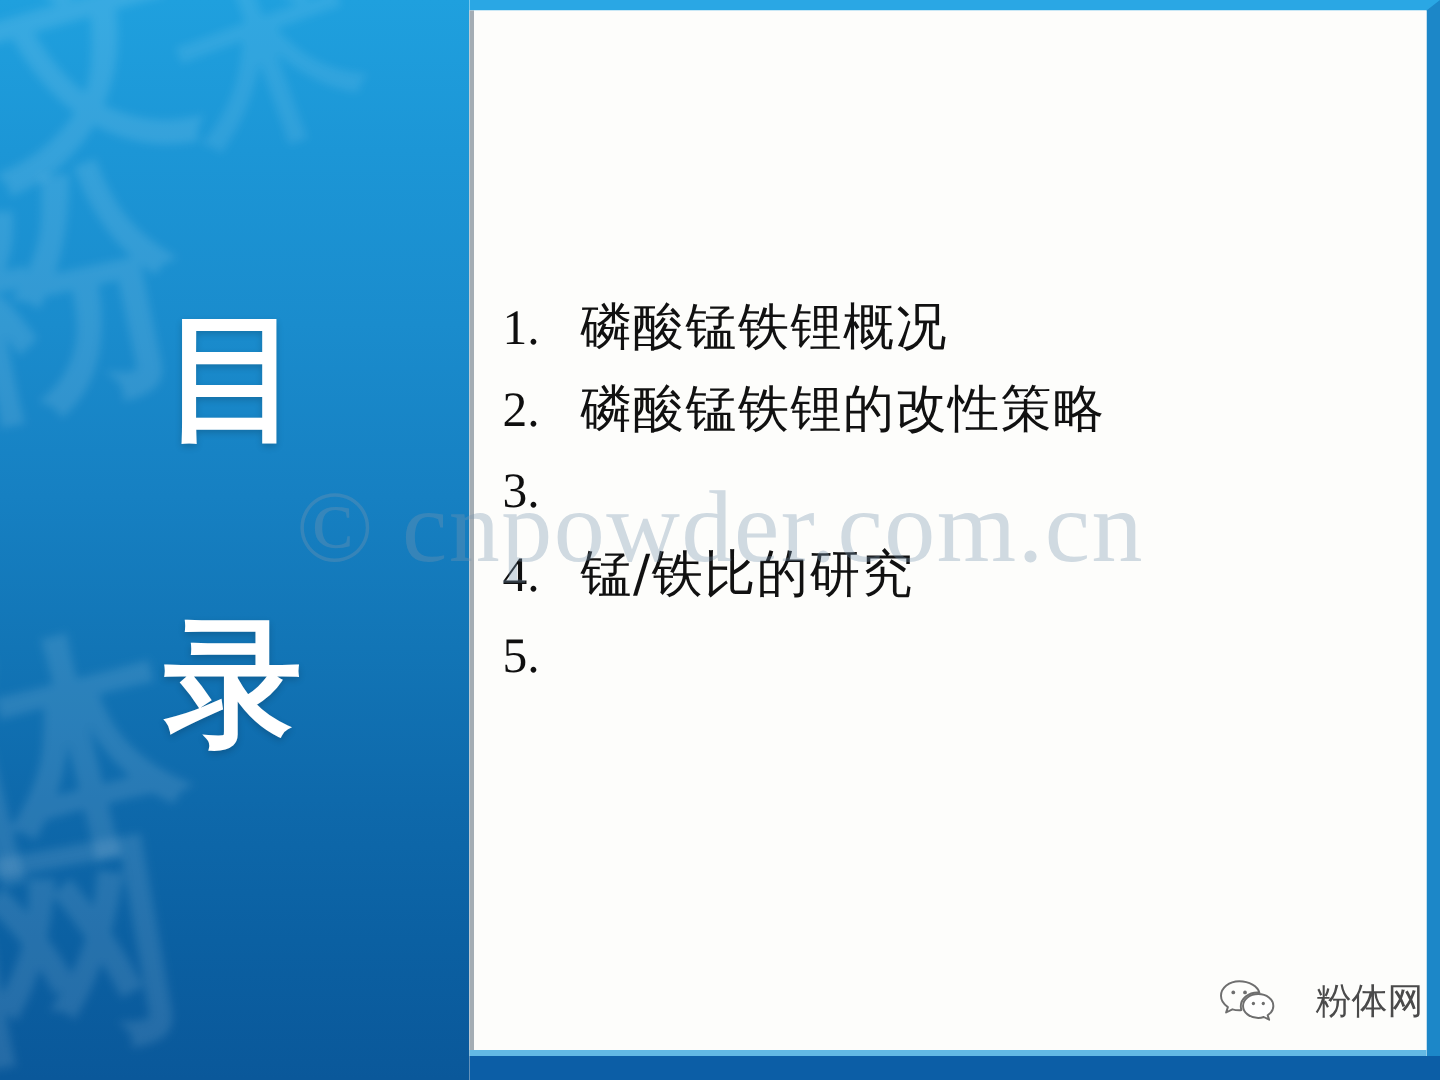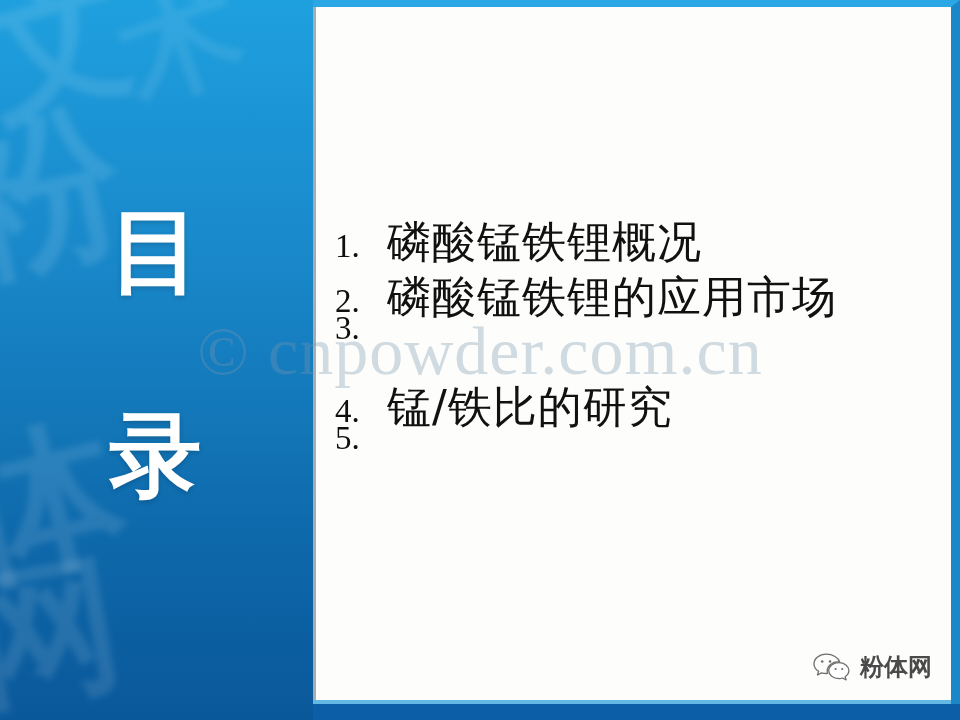--- a/index.html
+++ b/index.html
@@ -143,27 +143,26 @@
     flex: 0 0 auto;
     width: 52px;
     font-family: "Liberation Serif", "DejaVu Serif", serif;
     font-size: 33px;
     line-height: 40px;
     color: #0f0f0f;
   }
   .agenda-text {
     flex: 1 1 auto;
     font-family: "DejaVu Sans", "Liberation Sans", sans-serif;
-    font-size: 44px;
+    font-size: 34px;
     line-height: 40px;
     font-weight: 500;
     color: #111111;
     letter-spacing: 1px;
     white-space: nowrap;
-    margin-top: 24px;
   }
 
   
   .watermark {
     position: absolute;
     left: 0;
     top: 312px;
     width: 960px;
     text-align: center;
     font-family: Liberation Serif, serif;
@@ -176,22 +175,21 @@
     white-space: nowrap;
   }
 
   
   .brand {
     position: absolute;
     left: 812px;
     top: 652px;
     display: flex;
     align-items: center;
-    gap: 6px;
-    font-weight: bold;
+    gap: 23px;
   }
   .brand-icon {
     width: 42px;
     height: 30px;
     flex: 0 0 auto;
   }
   .brand-text {
     font-family: "DejaVu Sans", "Liberation Sans", sans-serif;
     font-size: 24px;
     line-height: 28px;
@@ -224,21 +222,21 @@
 
   <div class="agenda">
 
     <div class="agenda-item">
       <span class="agenda-num">1.</span>
       <span class="agenda-text">磷酸锰铁锂概况</span>
     </div>
 
     <div class="agenda-item">
       <span class="agenda-num">2.</span>
-      <span class="agenda-text">磷酸锰铁锂的应用市场</span>
+      <span class="agenda-text">磷酸锰铁锂的改性策略</span>
     </div>
 
     <div class="agenda-item">
       <span class="agenda-num">3.</span>
     </div>
 
     <div class="agenda-item">
       <span class="agenda-num">4.</span>
       <span class="agenda-text">锰/铁比的研究</span>
     </div>

